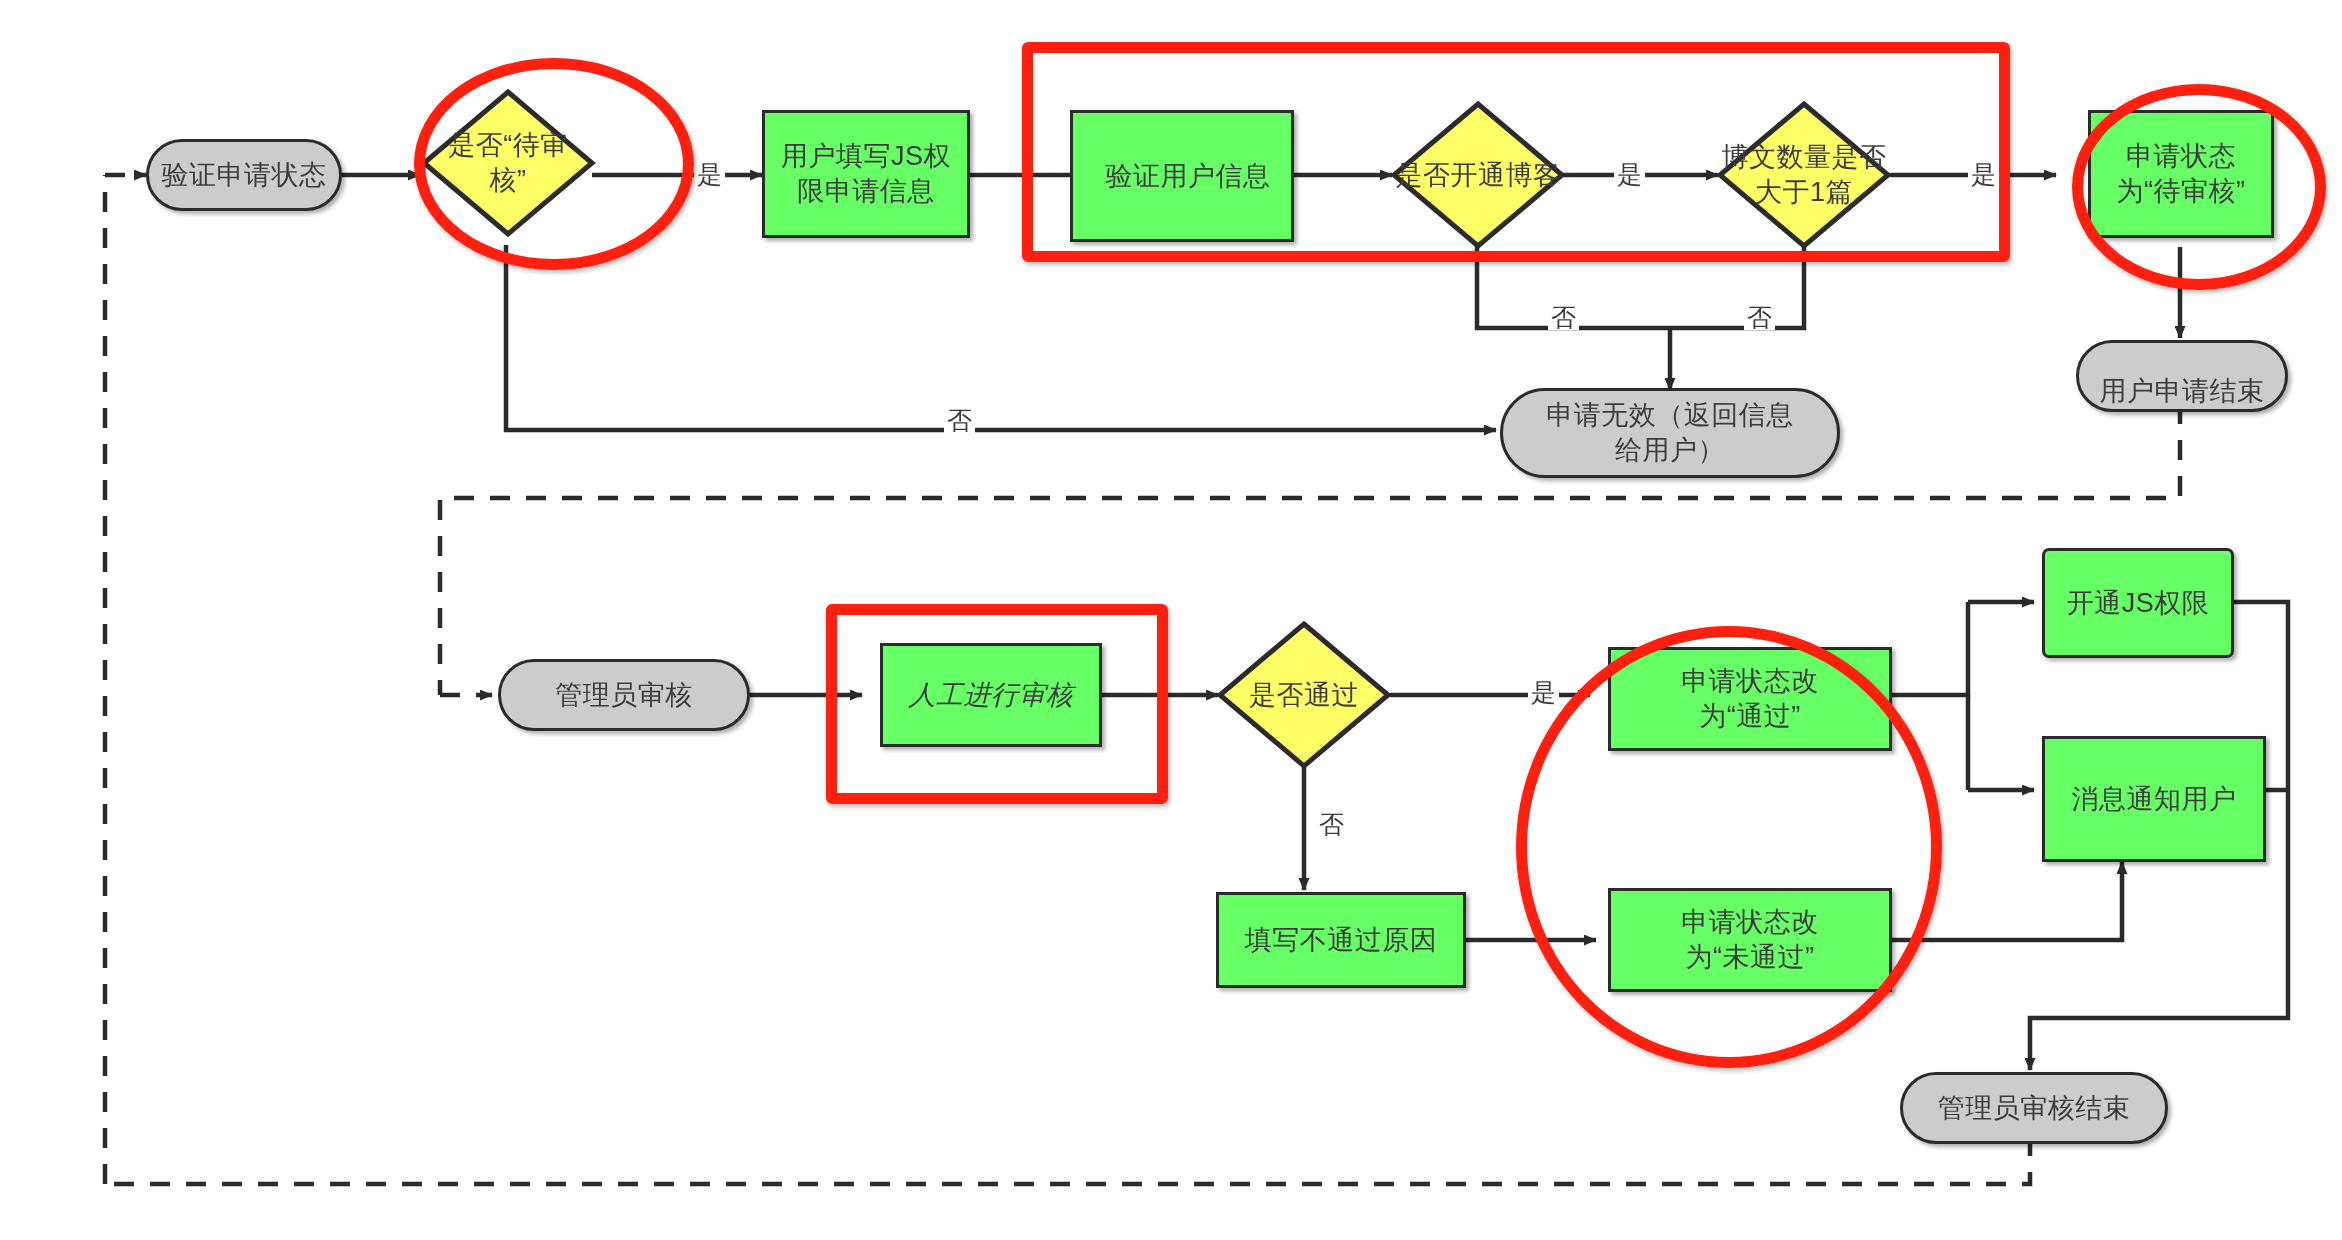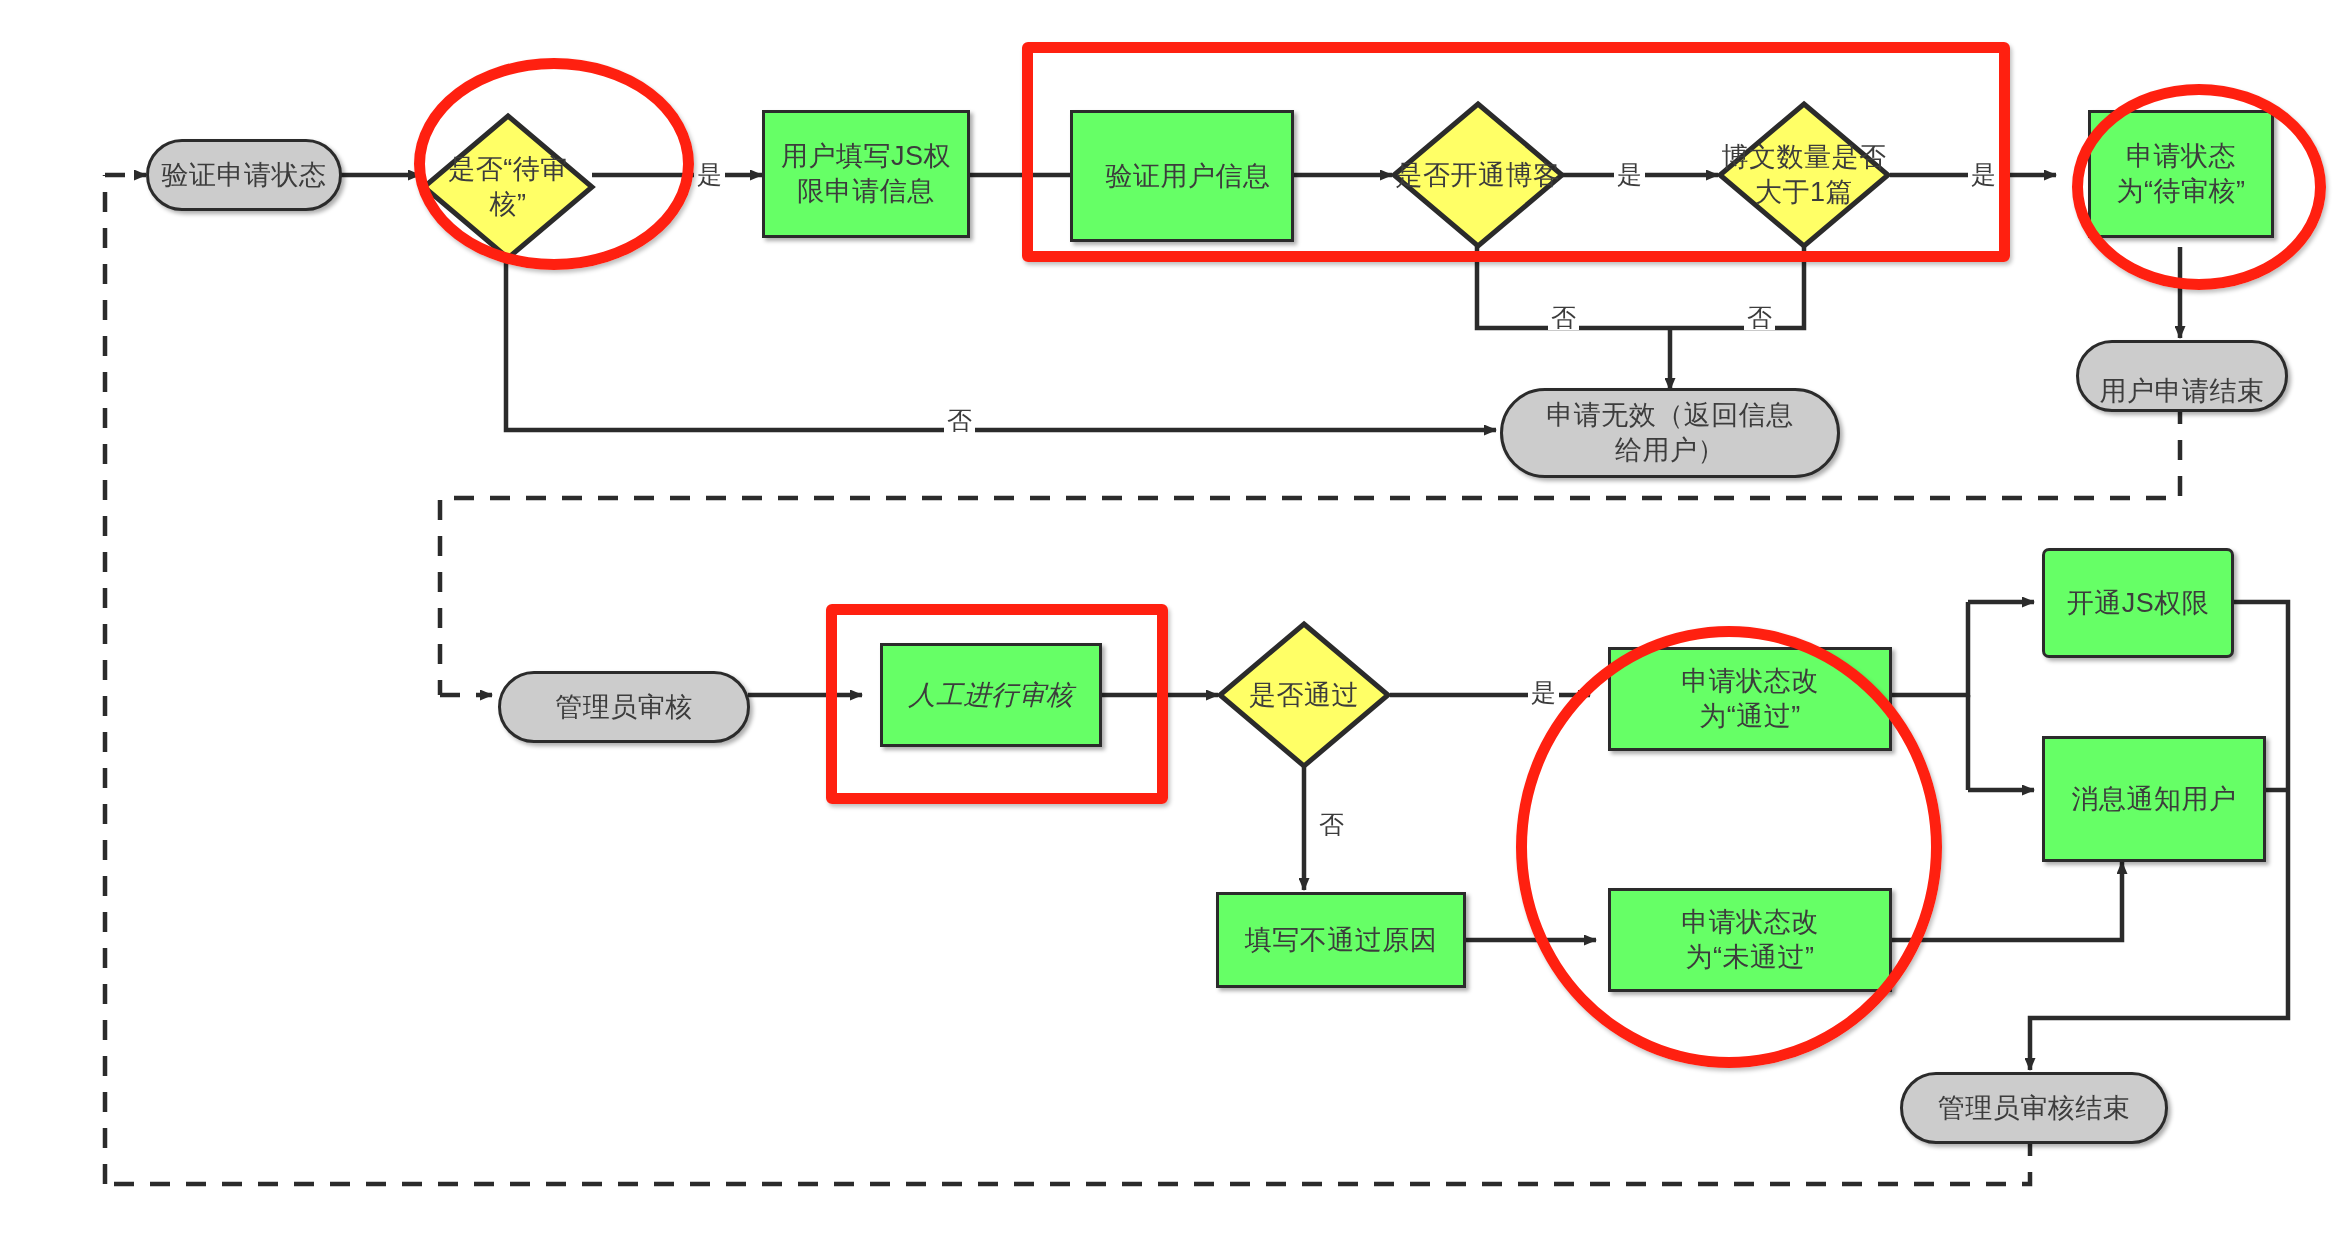--- a/index.html
+++ b/index.html
@@ -106,21 +106,21 @@
       <path d="M2288,790 L2288,1018 L2030,1018 L2030,1070" marker-end="url(#ah)"></path>
 
       <path d="M2030,1136 L2030,1184 L105,1184" stroke-dasharray="20 16"></path>
     </g>
   </svg>
 
   <div class="node terminal" style="left:146px;top:139px;width:196px;height:72px;justify-content:center;">
     <span>验证申请状态</span>
   </div>
 
-  <div class="diamond" style="left:420px;top:112px;width:176px;height:150px;">
+  <div class="diamond" style="left:420px;top:88px;width:176px;height:150px;">
     <svg viewBox="0 0 176 150" width="176" height="150">
       <polygon points="88,4 172,75 88,146 4,75" fill="#ffff66" stroke="#2b2b2b" stroke-width="5"></polygon>
     </svg>
     <div class="dlabel">
       <span>
         <span>是否“待审</span><br>
         <span>核”</span>
       </span>
     </div>
   </div>
@@ -168,21 +168,21 @@
     <span>用户申请结束</span>
   </div>
 
   <div class="node terminal" style="left:1500px;top:388px;width:340px;height:90px;">
     <span>
       <span>申请无效（返回信息</span><br>
       <span>给用户）</span>
     </span>
   </div>
 
-  <div class="node terminal" style="left:498px;top:659px;width:252px;height:72px;margin-top:12px;">
+  <div class="node terminal" style="left:498px;top:659px;width:252px;height:72px;">
     <span>管理员审核</span>
   </div>
 
   <div class="node process" style="left:880px;top:643px;width:222px;height:104px;font-style:italic;">
     <span>人工进行审核</span>
   </div>
 
   <div class="diamond" style="left:1216px;top:620px;width:176px;height:150px;">
     <svg viewBox="0 0 176 150" width="176" height="150">
       <polygon points="88,4 172,75 88,146 4,75" fill="#ffff66" stroke="#2b2b2b" stroke-width="5"></polygon>

